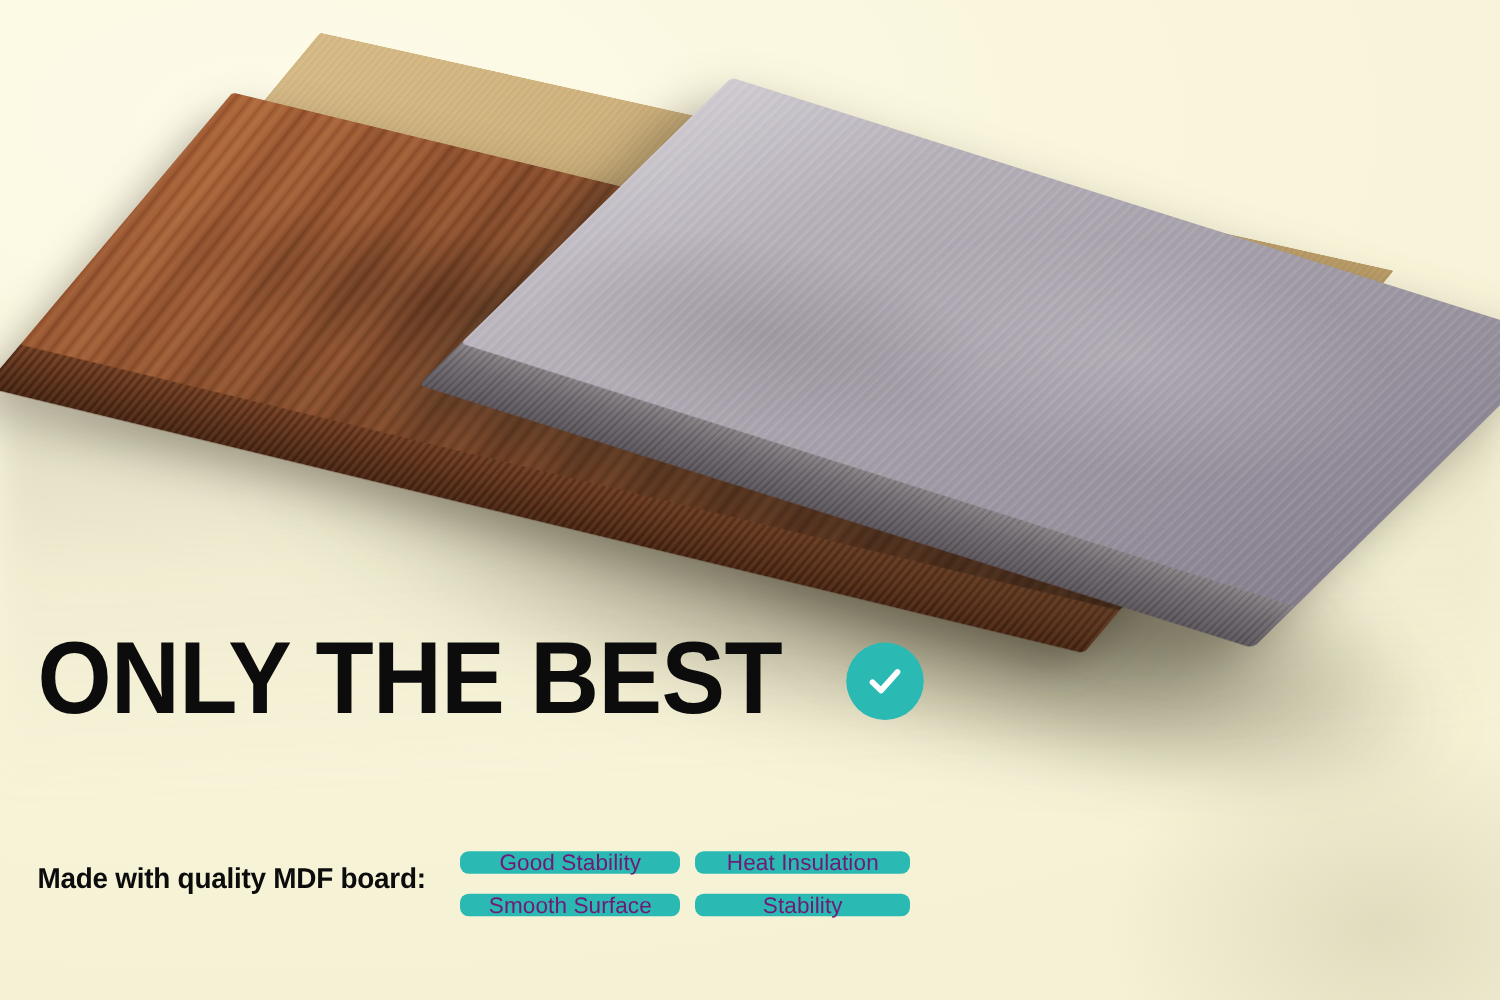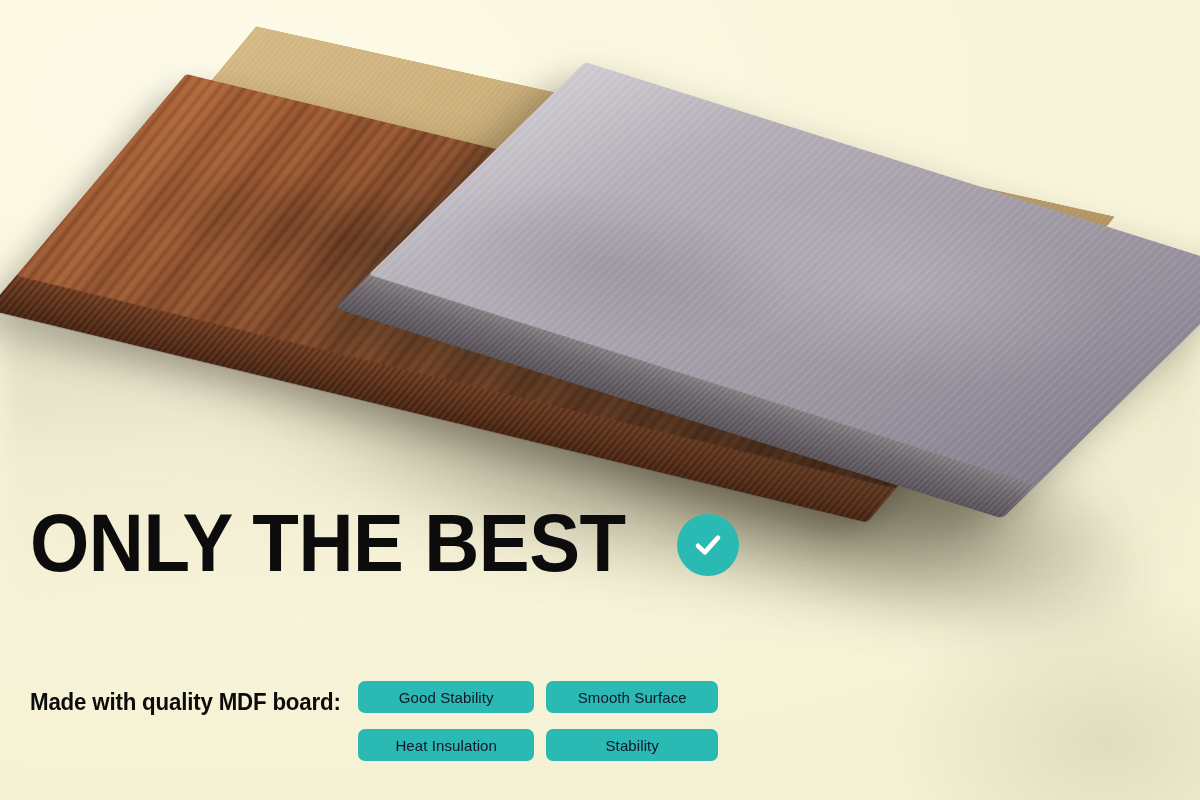--- a/index.html
+++ b/index.html
@@ -171,20 +171,21 @@
   }
   .check-badge svg { display: block; }
 
   .subline {
     position: absolute;
     left: 30px;
     top: 681px;
     z-index: 20;
     display: flex;
     align-items: flex-start;
+    gap: 10px;
   }
   .subline-label {
     font-family: "Liberation Sans", sans-serif;
     font-weight: bold;
     font-size: 23px;
     letter-spacing: -0.2px;
     color: #0c0c0c;
     white-space: nowrap;
     line-height: 1;
     padding-top: 10px;
@@ -192,28 +193,28 @@
     transform-origin: left center;
   }
   .badge-grid {
     display: grid;
     grid-template-columns: 176px 172px;
     gap: 16px 12px;
     margin-left: 8px;
   }
   .feature-badge {
     background: #2ab9b3;
-    color: #0f172a;
+    color: #701a75;
     border-radius: 7px;
-    height: 32px;
+    height: 18px;
     display: flex;
     align-items: center;
     justify-content: center;
     font-family: "Liberation Sans", sans-serif;
-    font-size: 15px;
+    font-size: 18px;
     font-weight: normal;
     letter-spacing: 0.1px;
     white-space: nowrap;
   }
 </style>
 </head>
 <body>
 
 <div id="banner">
 
@@ -265,19 +266,19 @@
         </svg>
       </span>
     </div>
   </div>
 
   <div class="subline">
     <span class="subline-label">Made with quality MDF board:</span>
 
     <div class="badge-grid">
       <span class="feature-badge">Good Stability</span>
+      <span class="feature-badge">Heat Insulation</span>
       <span class="feature-badge">Smooth Surface</span>
-      <span class="feature-badge">Heat Insulation</span>
       <span class="feature-badge">Stability</span>
     </div>
   </div>
 
 </div>
 
 </body></html>

